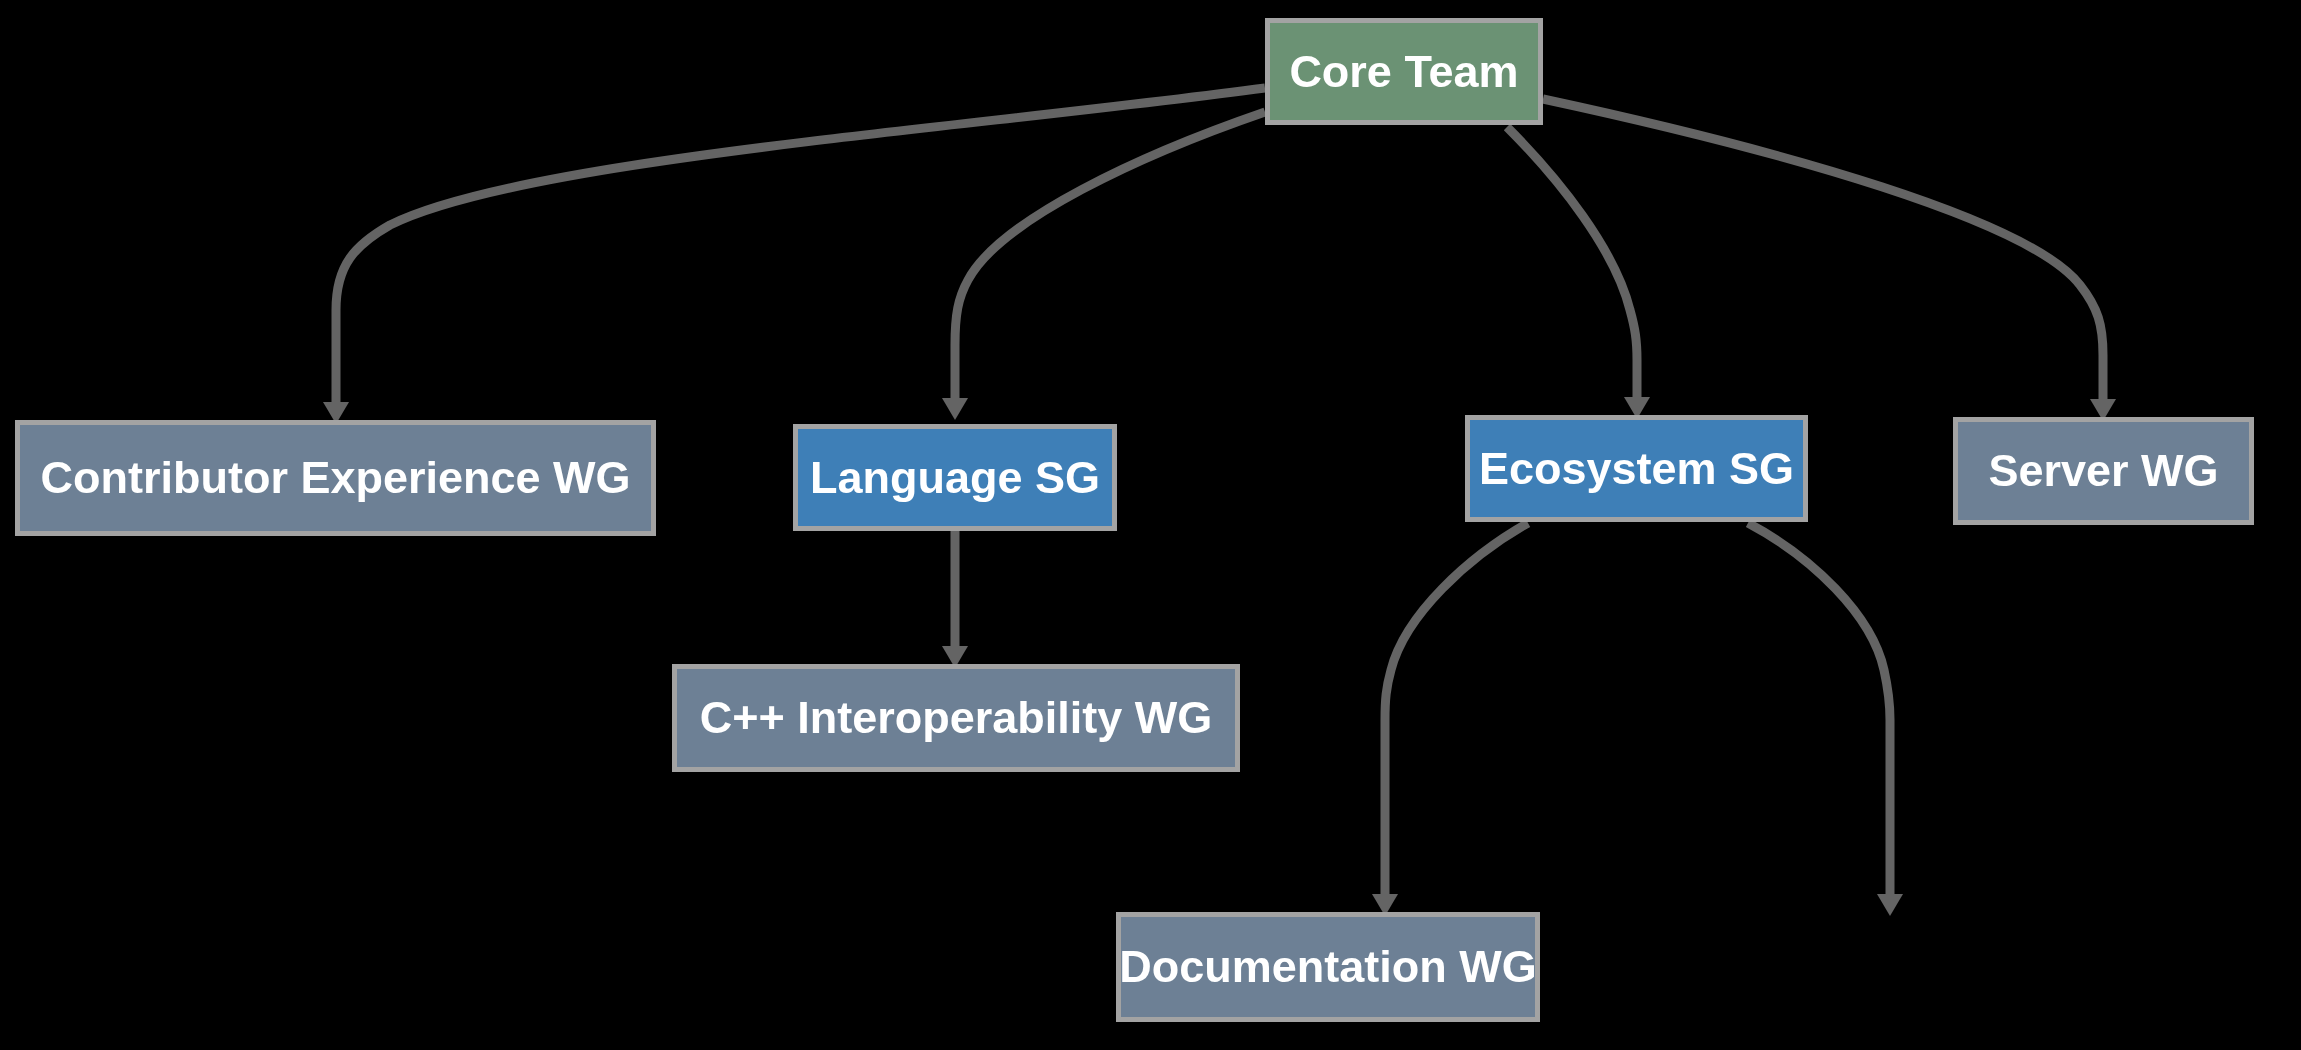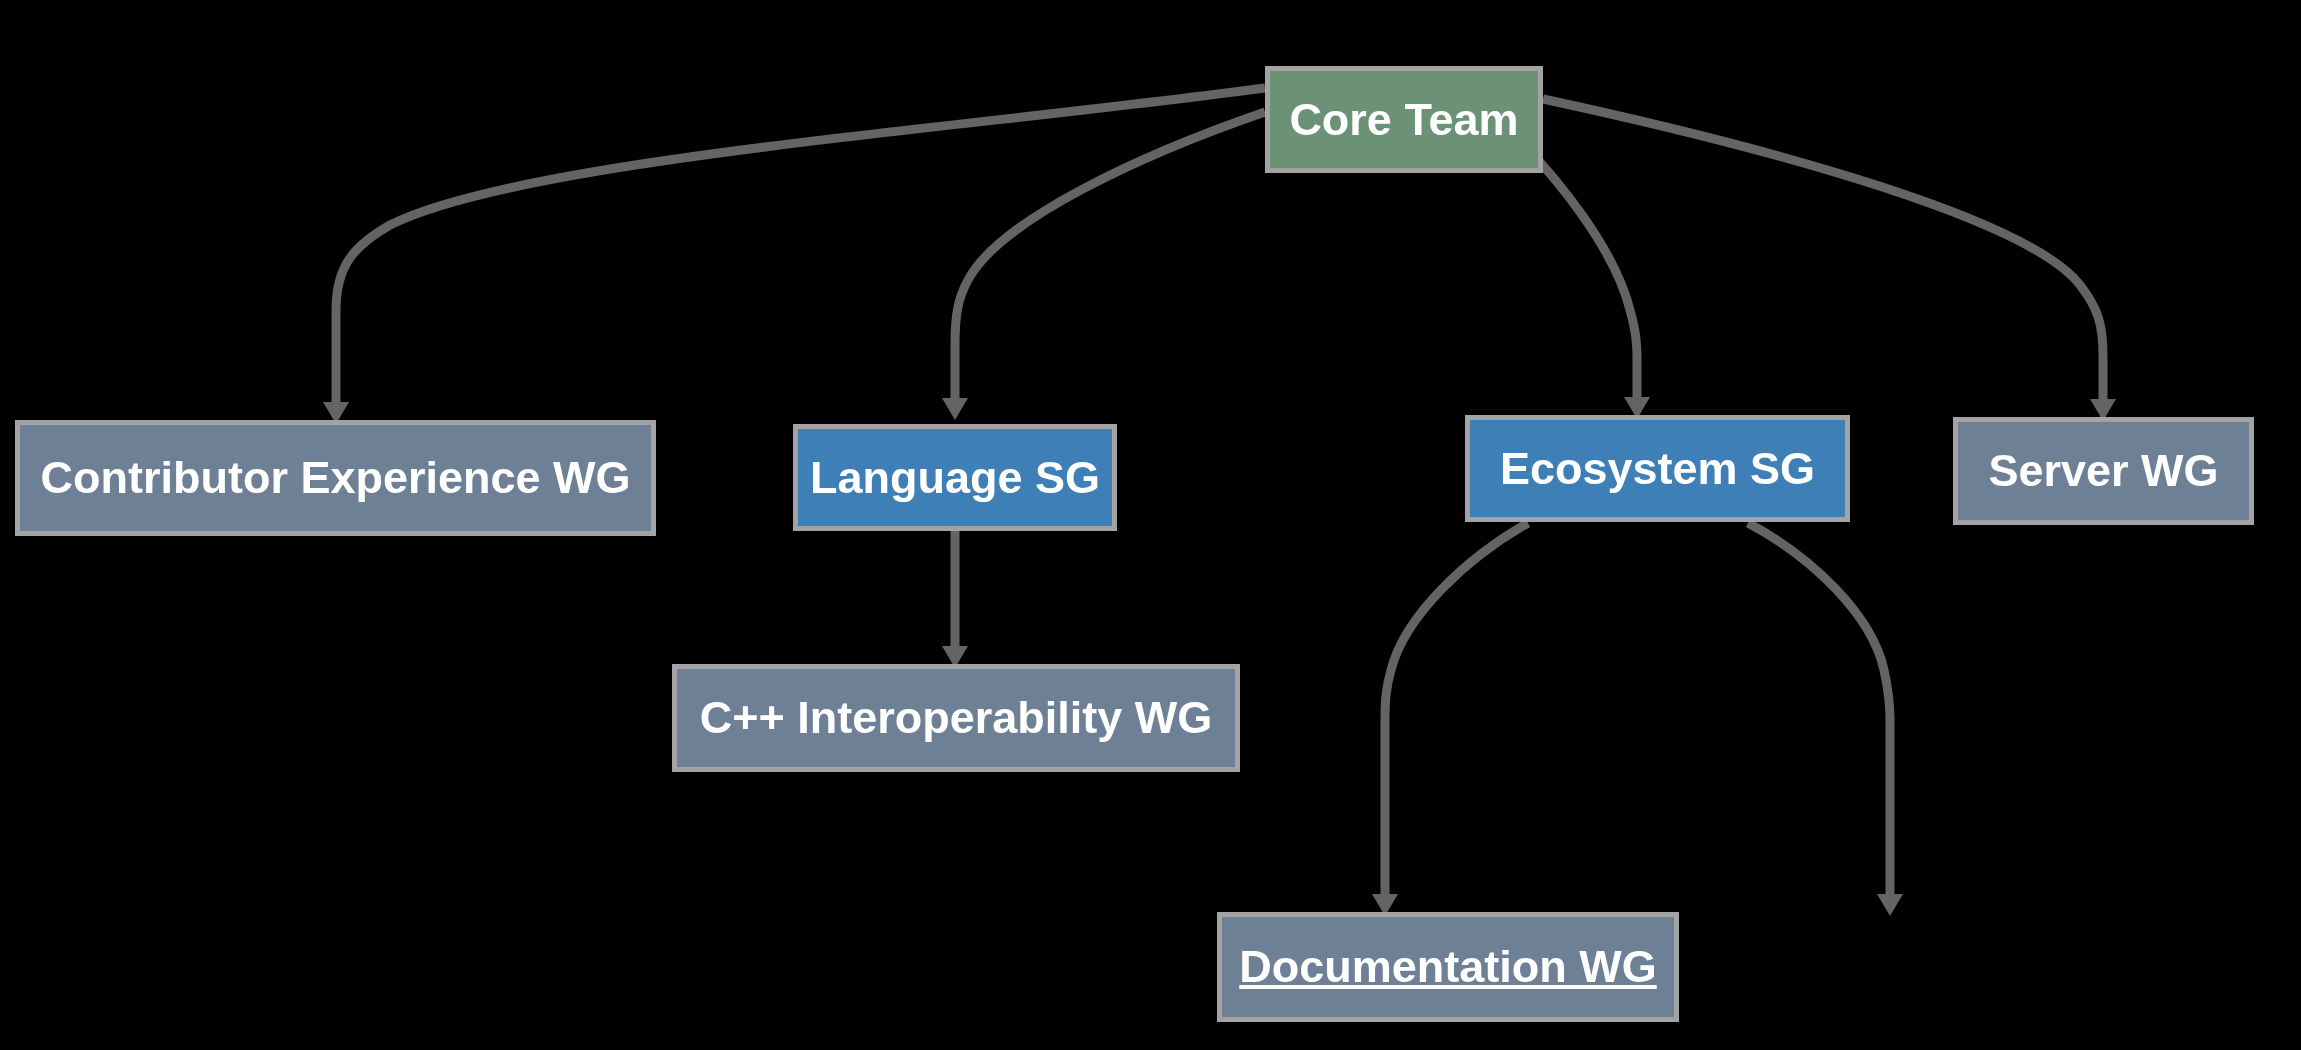--- a/index.html
+++ b/index.html
@@ -41,21 +41,21 @@
     color: var(--node-text, #fff);
     display: flex;
     align-items: center;
     justify-content: center;
     font-size: 45px;
     font-weight: bold;
     white-space: nowrap;
     text-align: center;
     letter-spacing: 0px;
   }
-  .node--core { background: var(--core-team-fill, #6b9274); margin-top: 48px; }
+  .node--core { background: var(--core-team-fill, #6b9274); }
   .node--sg   { background: var(--steering-group-fill, #3e7fb7); }
   .node--wg   { background: var(--working-group-fill, #6d8095); }
 </style>
 </head>
 <body>
 
 <div class="canvas">
 
   <svg class="edges-layer" viewBox="0 0 2301 1050" xmlns="http://www.w3.org/2000/svg" aria-hidden="true">
 
@@ -86,30 +86,30 @@
   </div>
 
   <div class="node node--wg" style="left:15px; top:420px; width:641px; height:116px;">
     <span>Contributor Experience WG</span>
   </div>
 
   <div class="node node--sg" style="left:793px; top:416px; width:324px; height:107px;margin-top:8px;">
     <span>Language SG</span>
   </div>
 
-  <div class="node node--sg" style="left:1465px; top:415px; width:385px; height:107px;">
+  <div class="node node--sg" style="left:1465px; top:415px; width:343px; height:107px;">
     <span>Ecosystem SG</span>
   </div>
 
   <div class="node node--wg" style="left:1953px; top:417px; width:301px; height:108px;">
     <span>Server WG</span>
   </div>
 
   <div class="node node--wg" style="left:672px; top:664px; width:568px; height:108px;">
     <span>C++ Interoperability WG</span>
   </div>
 
-  <div class="node node--wg" style="left:1217px; top:912px; width:462px; height:110px;text-decoration:underline;">
+  <div class="node node--wg" style="left:1116px; top:912px; width:424px; height:110px;">
     <span>Documentation WG</span>
   </div>
 
 
 </div>
 
 </body></html>

